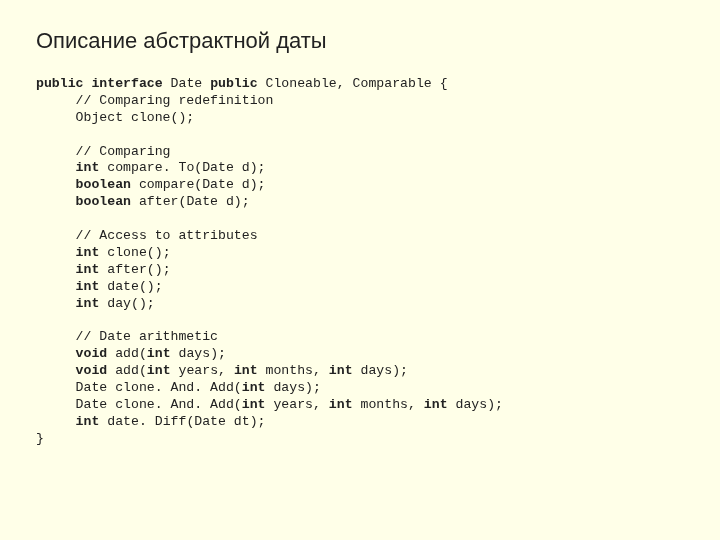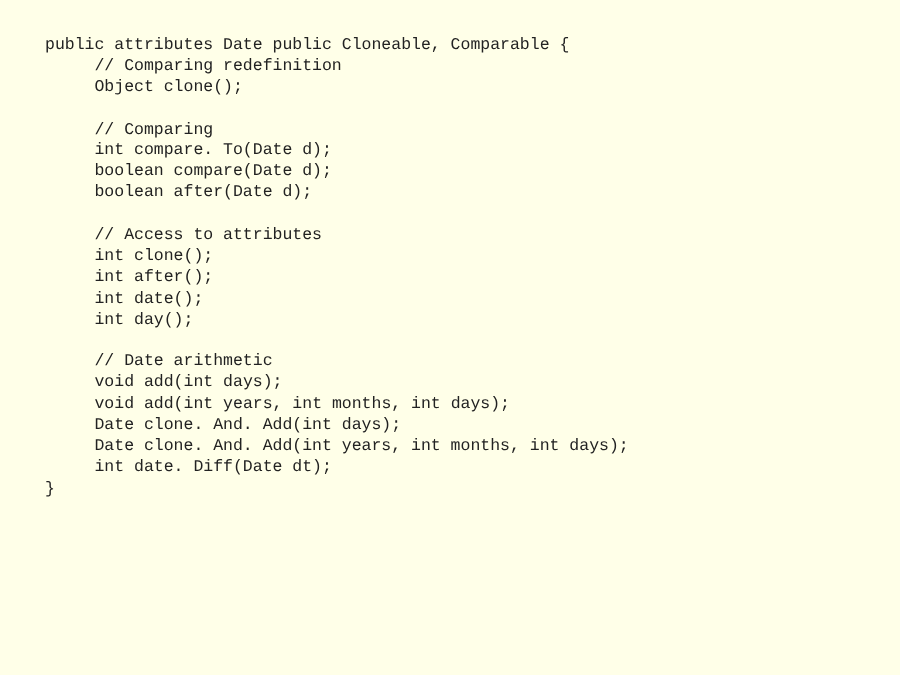--- a/index.html
+++ b/index.html
@@ -25,28 +25,29 @@
     font-family: Arial, Helvetica, sans-serif;
   }
   pre.code {
     margin: 0;
     font-family: "Courier New", Courier, monospace;
     font-size: 13.2px;
     line-height: 1.28;
     color: #222;
     white-space: pre;
   }
-  .kw { font-weight: normal; text-align: center; }
+  .kw { font-weight: bold; text-align: center; }
 </style>
 </head>
 <body>
 
 <div class="slide">
+  <h1 class="title">Описание абстрактной даты</h1>
 
-  <pre class="code"><span class="kw">public</span> <span class="kw">attributes</span><span> Date </span><span class="kw">public</span><span> Cloneable, Comparable {</span>
+  <pre class="code"><span class="kw">public</span> <span class="kw">interface</span><span> Date </span><span class="kw">public</span><span> Cloneable, Comparable {</span>
 <span>     // Comparing redefinition</span>
 <span>     Object clone();</span>
 <span></span>
 <span>     // Comparing</span>
 <span>     </span><span class="kw">int</span><span> compare. To(Date d);</span>
 <span>     </span><span class="kw">boolean</span><span> compare(Date d);</span>
 <span>     </span><span class="kw">boolean</span><span> after(Date d);</span>
 <span></span>
 <span>     // Access to attributes</span>
 <span>     </span><span class="kw">int</span><span> clone();</span>

